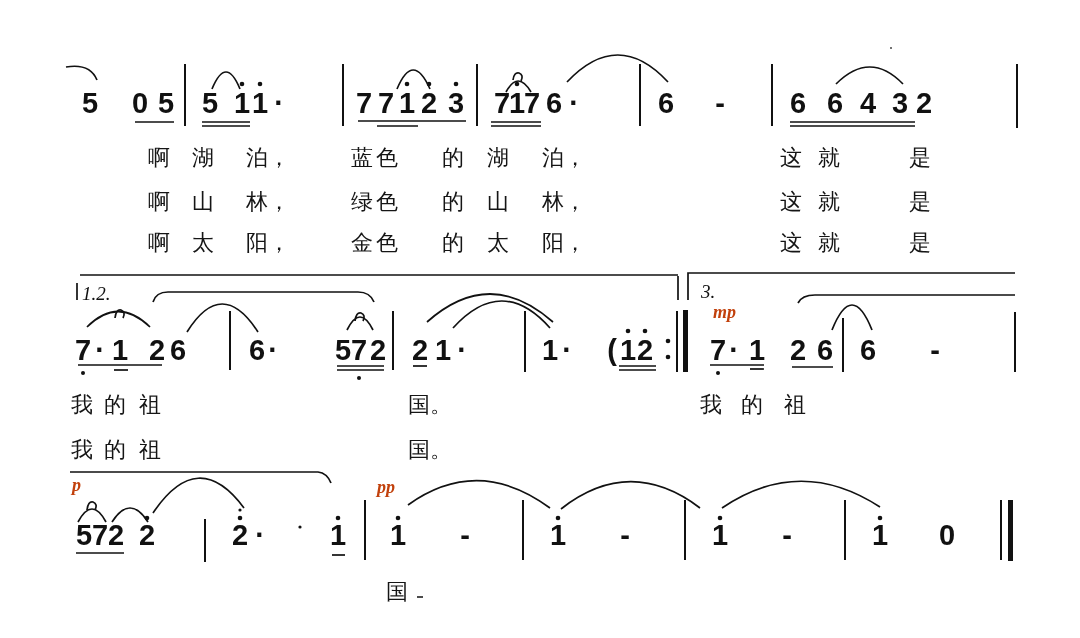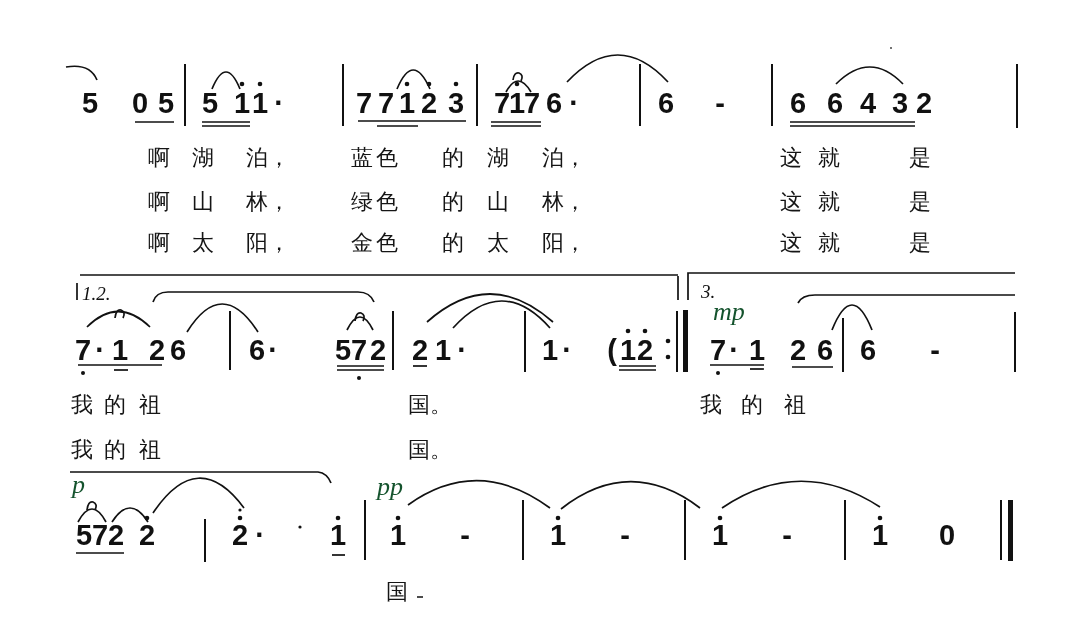--- a/index.html
+++ b/index.html
@@ -2,22 +2,22 @@
 <html><head>
 <meta charset="utf-8">
 <style>
   html,body{margin:0;padding:0;background:#ffffff;}
   #page{position:relative;width:1080px;height:638px;background:#ffffff;overflow:hidden;}
   .n{position:absolute;width:20px;margin-left:-10px;text-align:center;
      font-family:"Liberation Sans",sans-serif;font-weight:bold;font-size:29px;
      line-height:30px;height:30px;color:#111;}
   .ly{position:absolute;font-family:"DejaVu Serif",serif;font-size:22px;line-height:24px;
       color:#151515;white-space:nowrap;}
-  .dyn{position:absolute;font-family:"Liberation Serif",serif;font-style:italic;font-weight:normal;
-       font-size:26px;line-height:22px;color:#14532d;}
+  .dyn{position:absolute;font-family:"Liberation Serif",serif;font-style:italic;font-weight:bold;
+       font-size:18px;line-height:22px;color:#c2410c;}
   .volta{position:absolute;font-family:"Liberation Serif",serif;font-style:italic;
          font-size:19px;line-height:20px;color:#111;}
   #marks{position:absolute;left:0;top:0;}
   #marks path,#marks line{fill:none;stroke:#111;}
   .arc{stroke-width:1.7;}
   .ul{stroke-width:1.7;}
   .bar{stroke-width:2;}
   .thick{stroke-width:5;}
 </style>
 </head>

